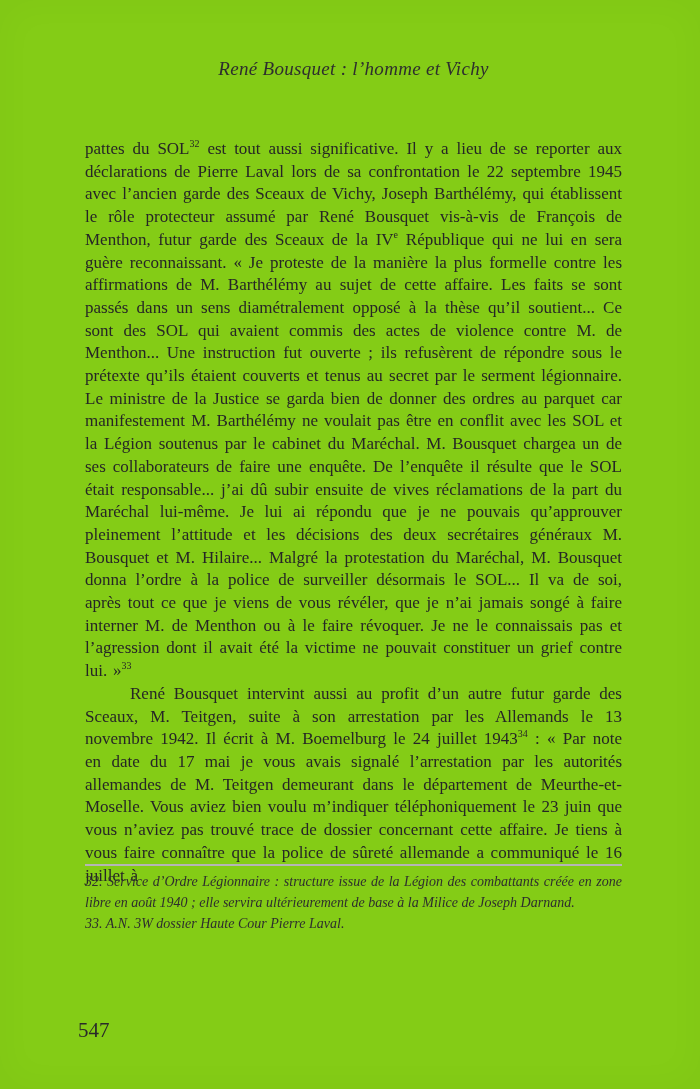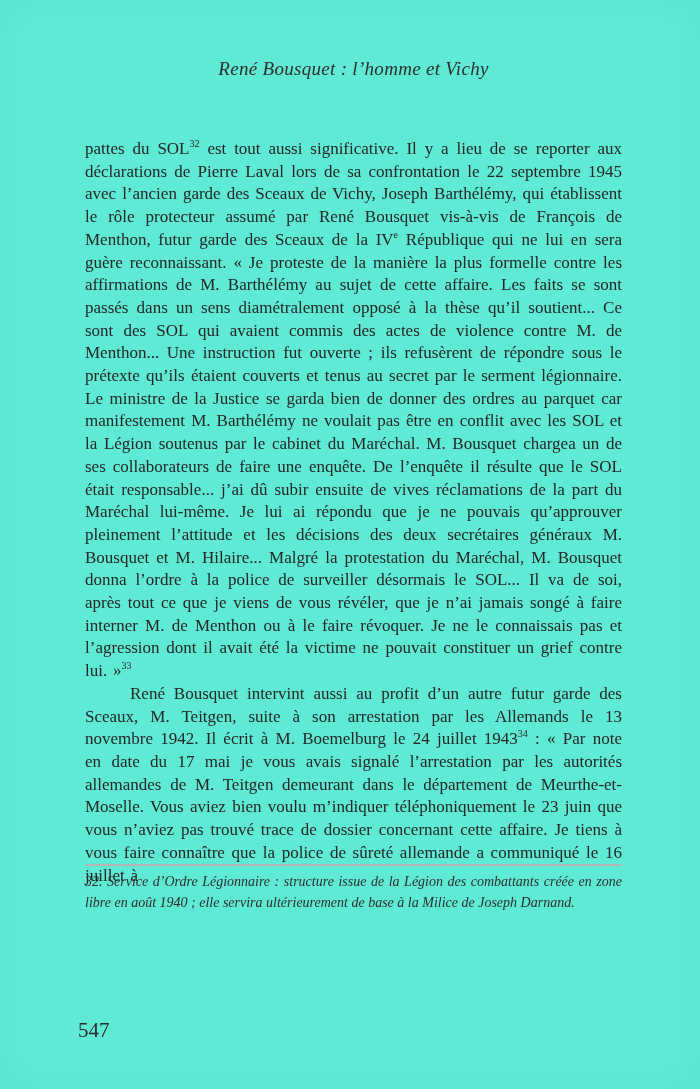--- a/index.html
+++ b/index.html
@@ -5,21 +5,21 @@
   html, body {
     margin: 0;
     padding: 0;
     background: #e9e9e9;
   }
   .book-page {
     position: relative;
     width: 700px;
     height: 1089px;
     margin: 0 auto;
-    background: #5eead4;
+    background: #84cc16;
     color: #2a2a2a;
     font-family: "Liberation Serif", "DejaVu Serif", serif;
     overflow: hidden;
     box-shadow: inset 0 0 40px rgba(0,0,0,0.03);
   }
   .running-header {
     position: absolute;
     top: 58px;
     left: 85px;
     width: 537px;
@@ -92,17 +92,18 @@
 
   <div class="body-text">
       <p class="para">pattes du SOL<sup>32</sup> est tout aussi significative. Il y a lieu de se reporter aux déclarations de Pierre Laval lors de sa confrontation le 22 septembre 1945 avec l’ancien garde des Sceaux de Vichy, Joseph Barthélémy, qui établissent le rôle protecteur assumé par René Bousquet vis-à-vis de François de Menthon, futur garde des Sceaux de la IV<sup>e</sup> République qui ne lui en sera guère reconnaissant. « Je proteste de la manière la plus formelle contre les affirmations de M. Barthélémy au sujet de cette affaire. Les faits se sont passés dans un sens diamétralement opposé à la thèse qu’il soutient... Ce sont des SOL qui avaient commis des actes de violence contre M. de Menthon... Une instruction fut ouverte ; ils refusèrent de répondre sous le prétexte qu’ils étaient couverts et tenus au secret par le serment légionnaire. Le ministre de la Justice se garda bien de donner des ordres au parquet car manifestement M. Barthélémy ne voulait pas être en conflit avec les SOL et la Légion soutenus par le cabinet du Maréchal. M. Bousquet chargea un de ses collaborateurs de faire une enquête. De l’enquête il résulte que le SOL était responsable... j’ai dû subir ensuite de vives réclamations de la part du Maréchal lui-même. Je lui ai répondu que je ne pouvais qu’approuver pleinement l’attitude et les décisions des deux secrétaires généraux M. Bousquet et M. Hilaire... Malgré la protestation du Maréchal, M. Bousquet donna l’ordre à la police de surveiller désormais le SOL... Il va de soi, après tout ce que je viens de vous révéler, que je n’ai jamais songé à faire interner M. de Menthon ou à le faire révoquer. Je ne le connaissais pas et l’agression dont il avait été la victime ne pouvait constituer un grief contre lui. »<sup>33</sup></p>
       <p class="para indent">René Bousquet intervint aussi au profit d’un autre futur garde des Sceaux, M. Teitgen, suite à son arrestation par les Allemands le 13 novembre 1942. Il écrit à M. Boemelburg le 24 juillet 1943<sup>34</sup> : « Par note en date du 17 mai je vous avais signalé l’arrestation par les autorités allemandes de M. Teitgen demeurant dans le département de Meurthe-et-Moselle. Vous aviez bien voulu m’indiquer téléphoniquement le 23 juin que vous n’aviez pas trouvé trace de dossier concernant cette affaire. Je tiens à vous faire connaître que la police de sûreté allemande a communiqué le 16 juillet à</p>
     </div>
 
   <div class="footnote-separator"></div>
 
   <div class="footnotes">
       <p class="footnote">32. Service d’Ordre Légionnaire : structure issue de la Légion des combattants créée en zone libre en août 1940 ; elle servira ultérieurement de base à la Milice de Joseph Darnand.</p>
+      <p class="footnote">33. A.N. 3W dossier Haute Cour Pierre Laval.</p>
     </div>
 
   <div class="page-number">547</div>
 
 </div>
 
 </body></html>

